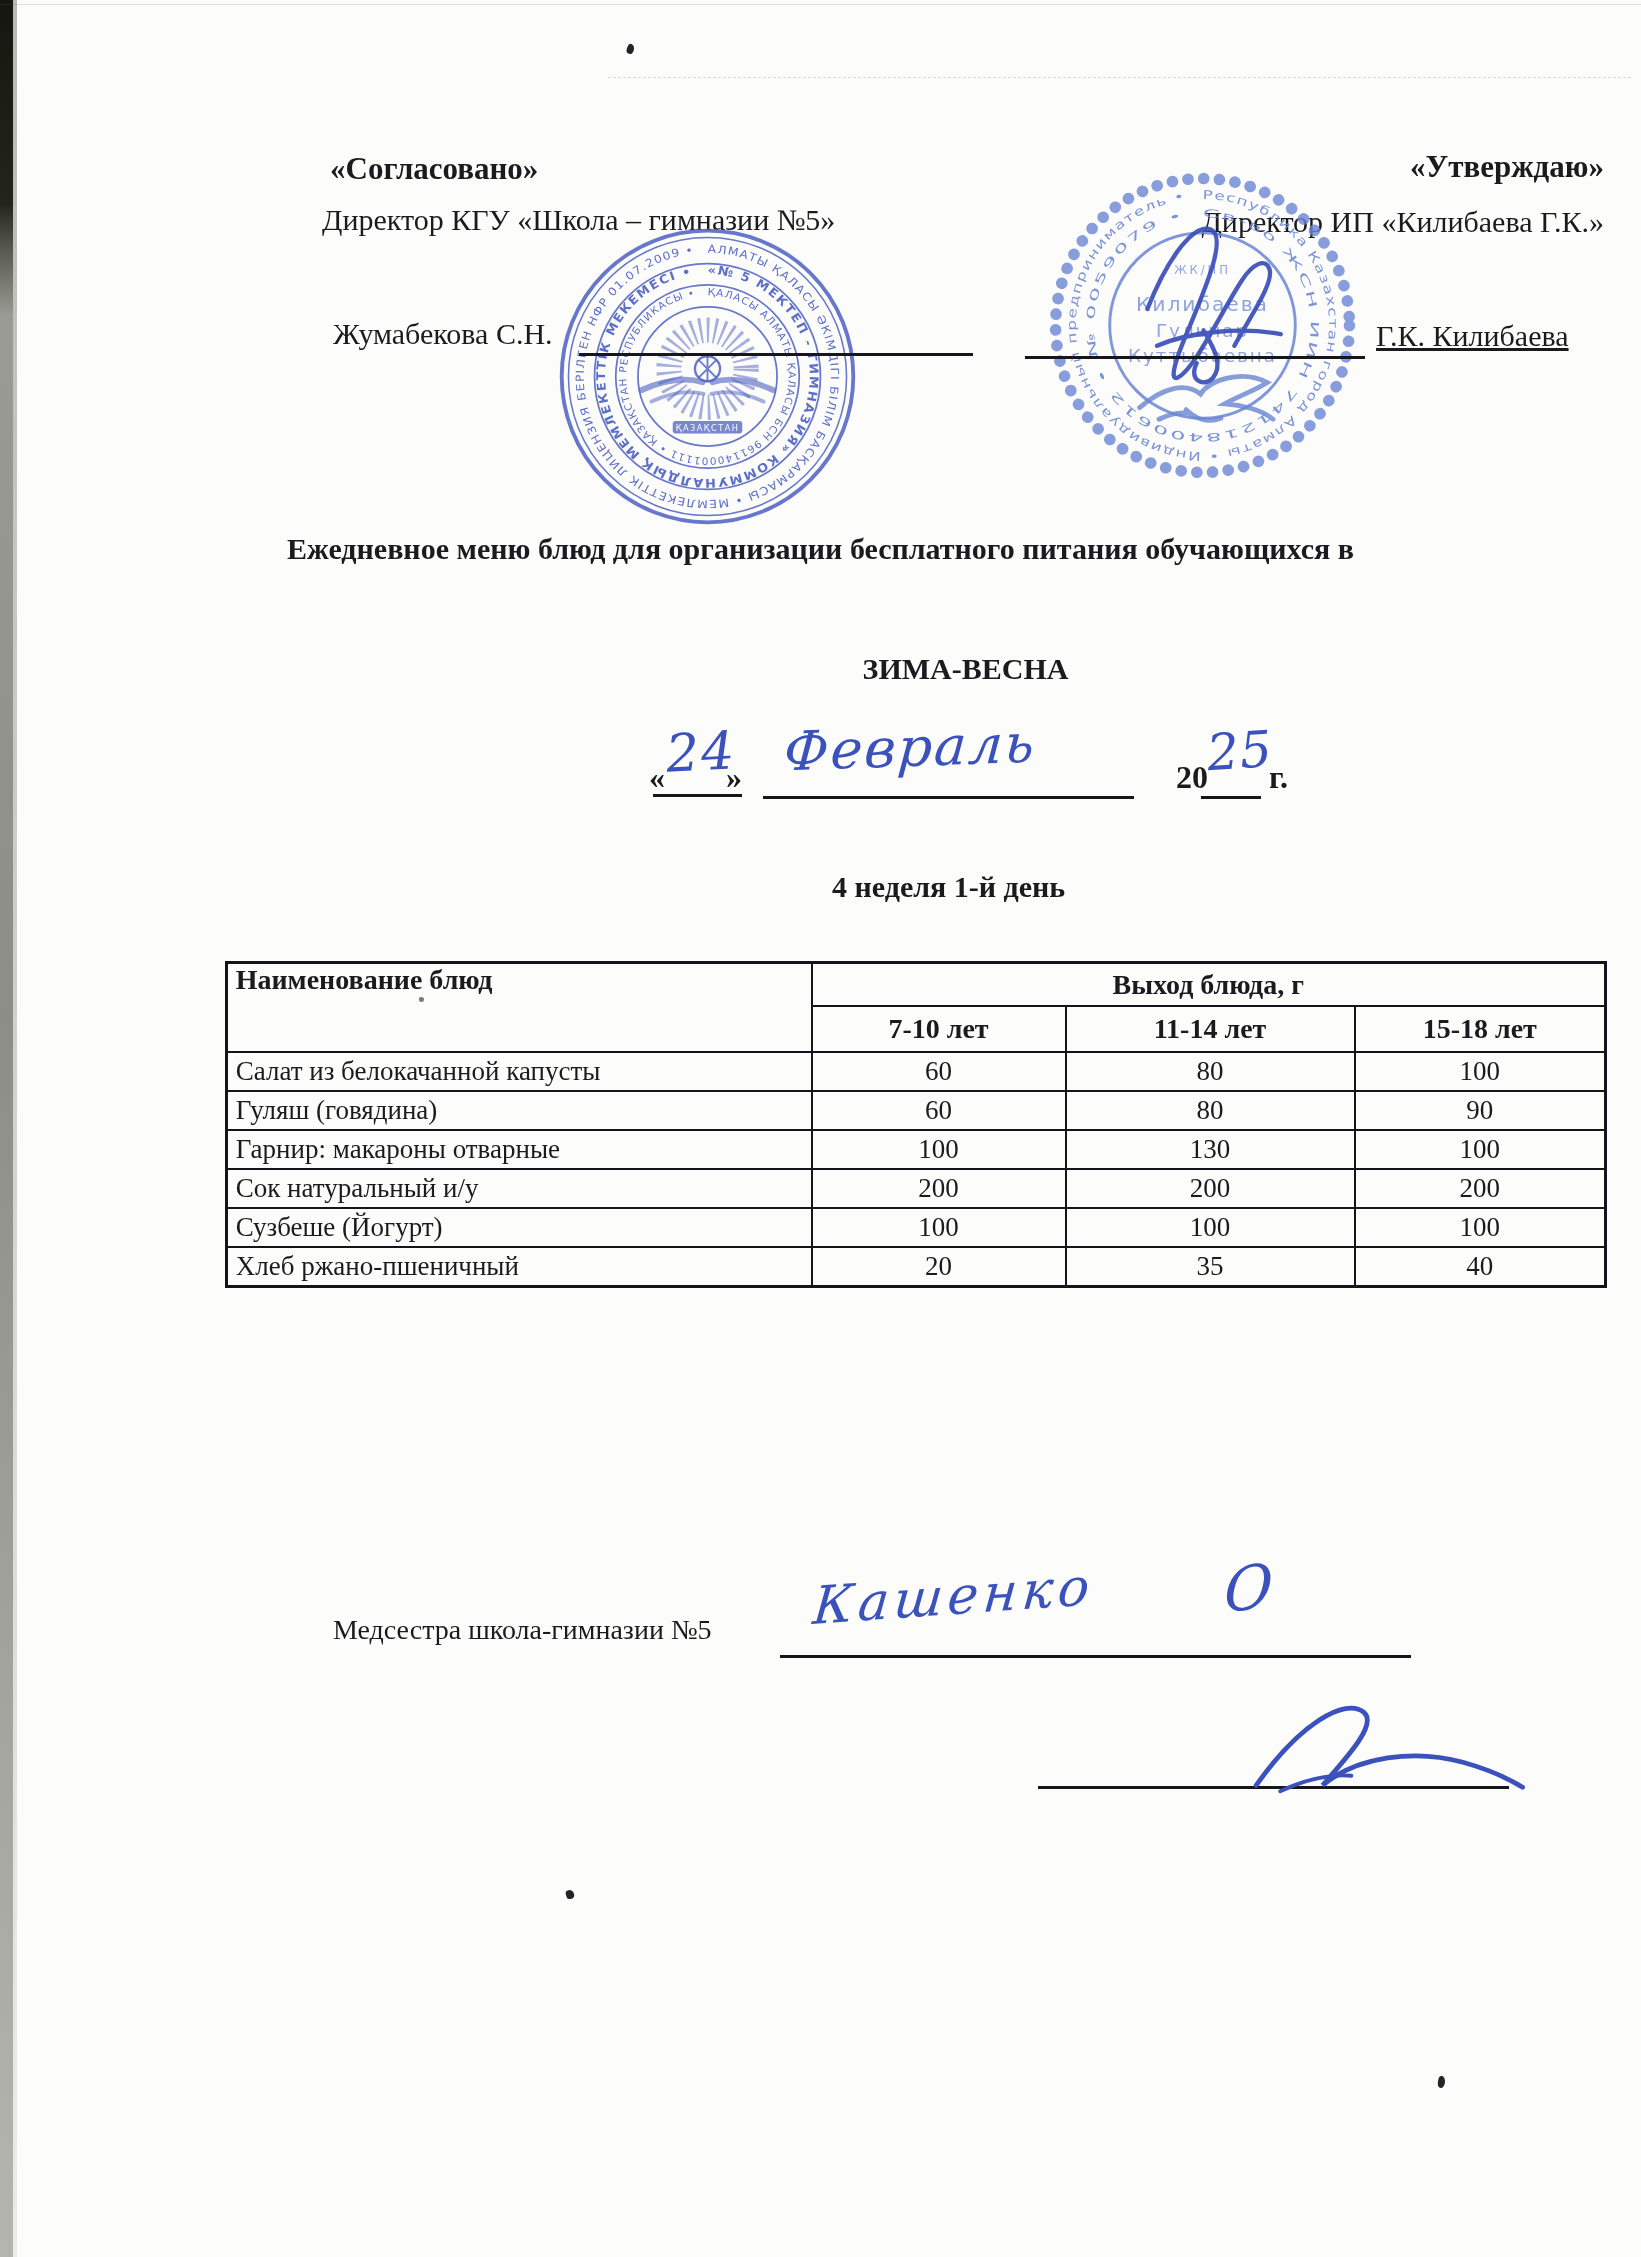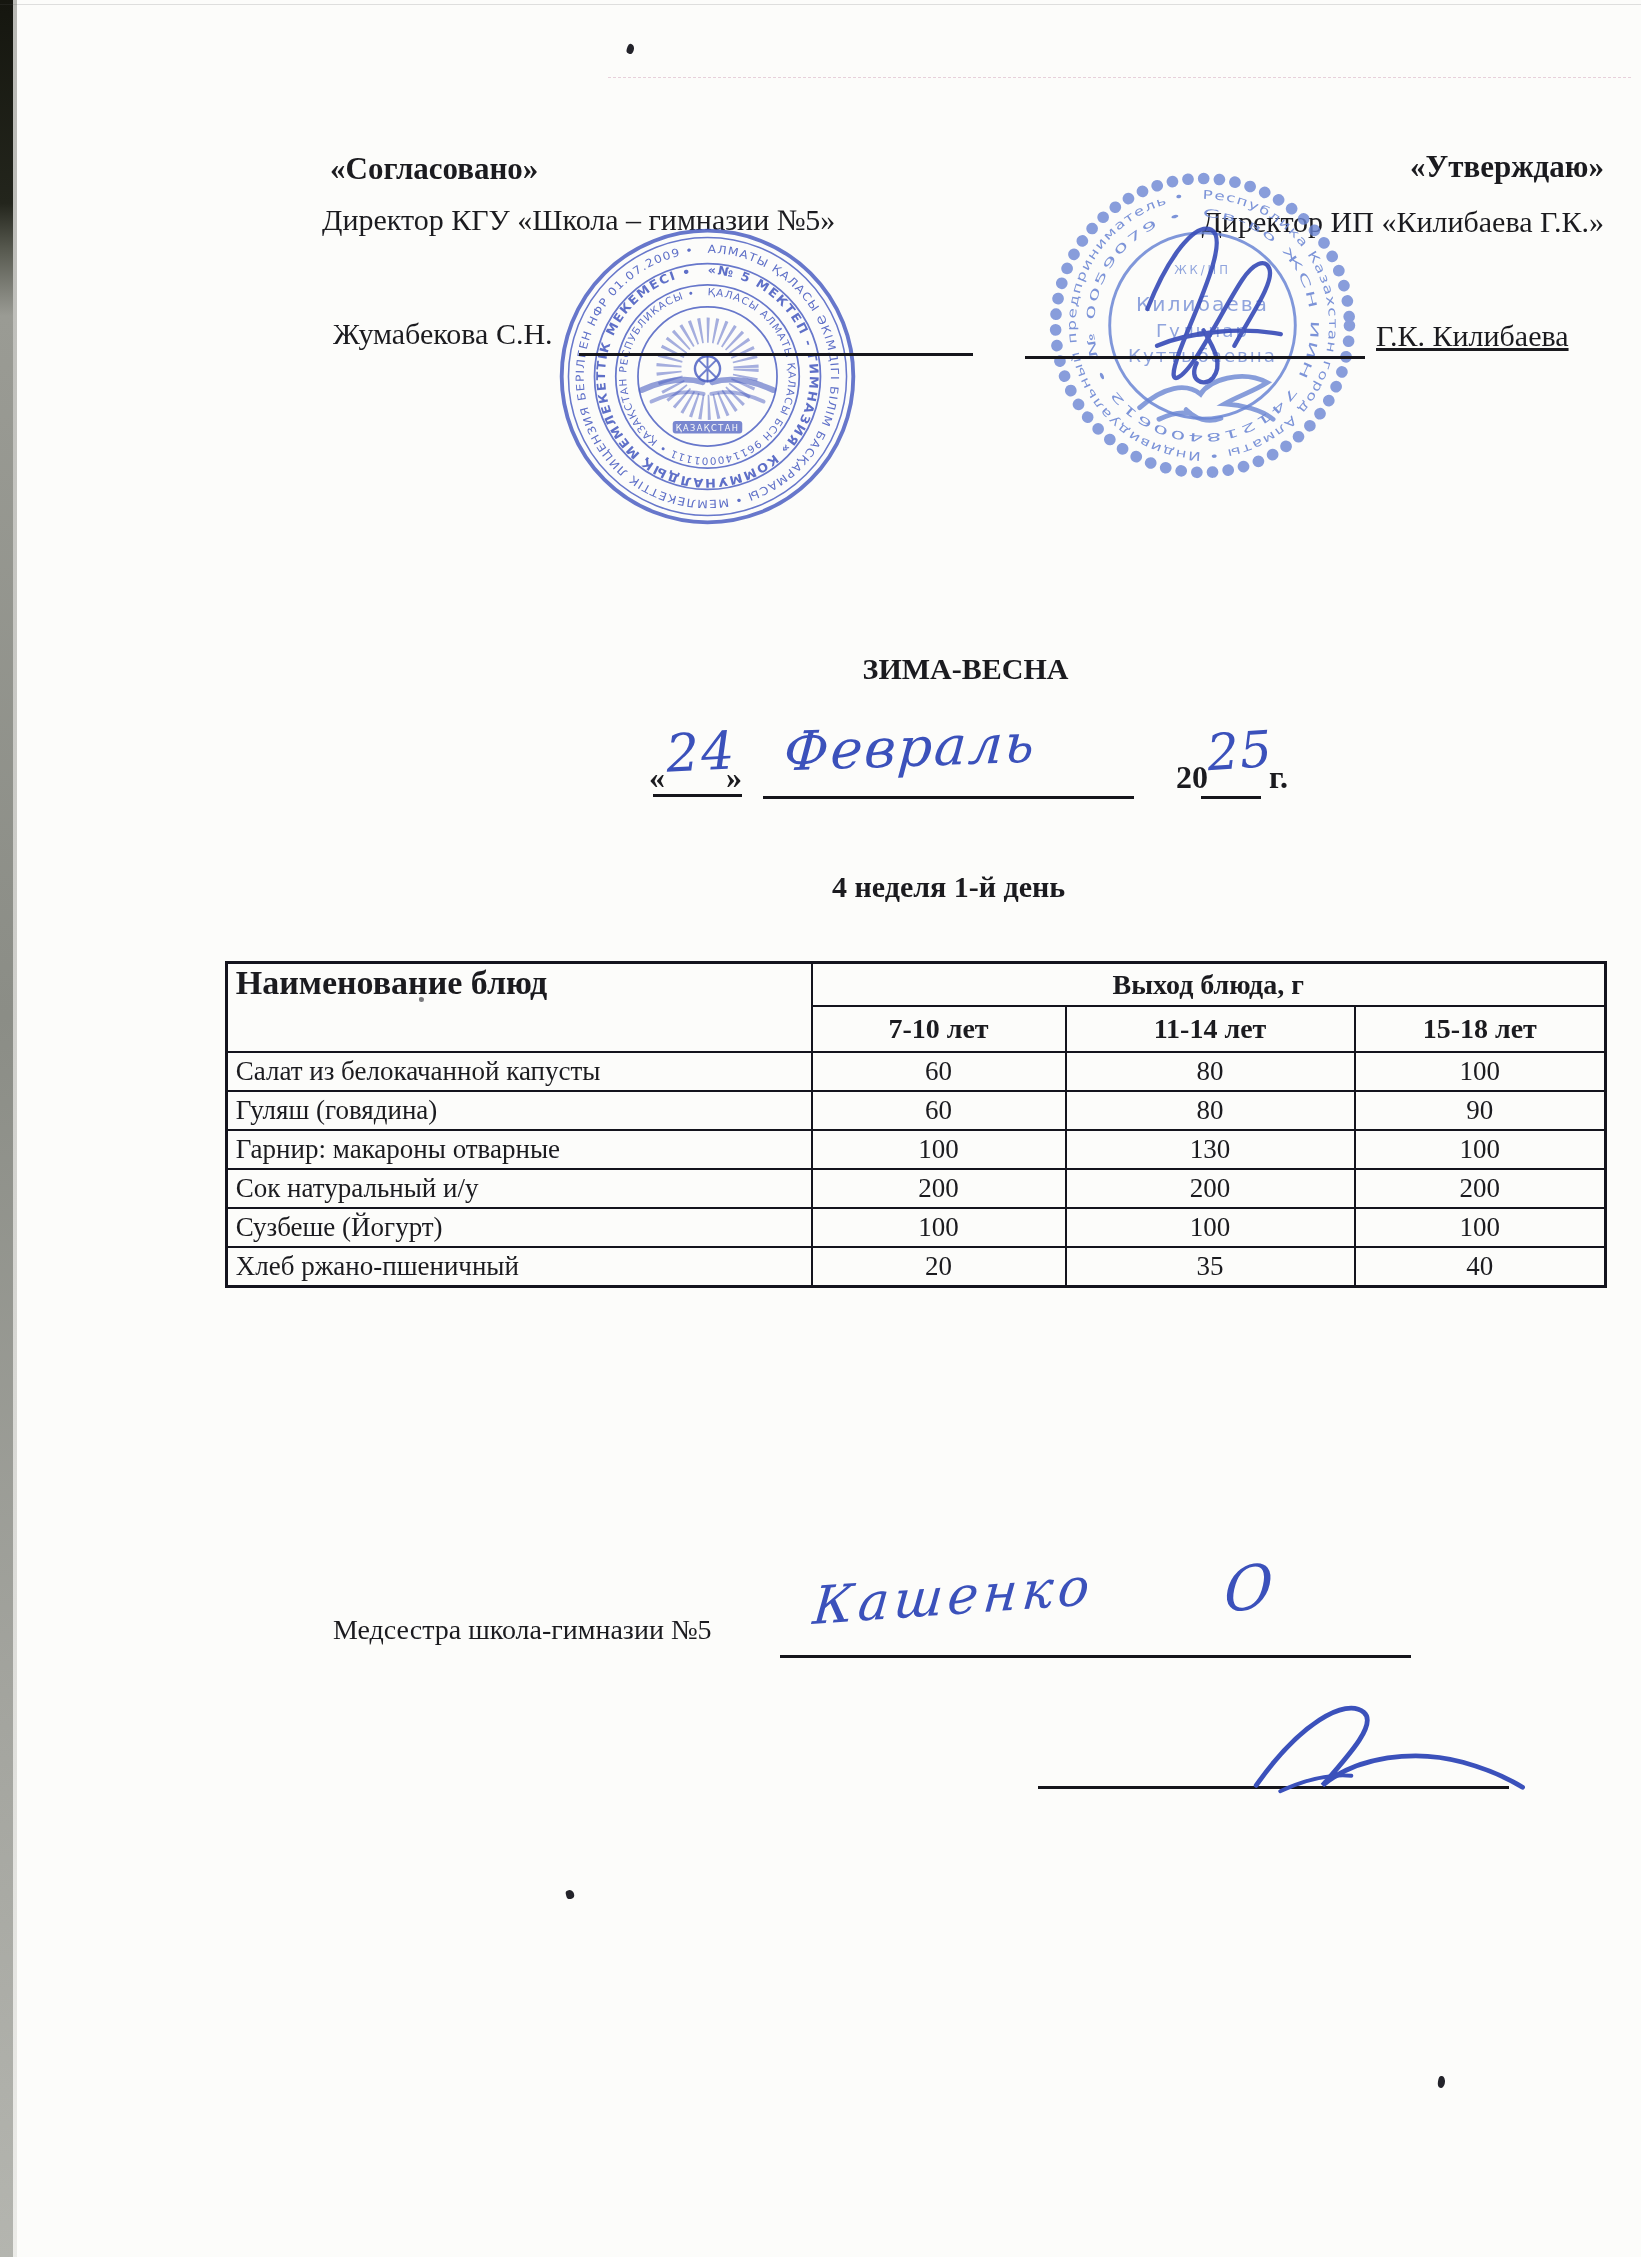--- a/index.html
+++ b/index.html
@@ -26,21 +26,21 @@
   .hw-day{font-size:52px;letter-spacing:1.9px;transform:rotate(-3deg);}
   .hw-month{font-size:54px;letter-spacing:1.9px;transform:rotate(-2deg) skewX(-6deg);}
   .hw-year{font-size:50px;letter-spacing:1px;transform:rotate(-4deg);}
   .hw-nurse{font-size:52px;letter-spacing:4.8px;transform:rotate(-4deg) skewX(-9deg);}
   .hw-flourish{font-size:60px;transform:rotate(-8deg) skewX(-10deg);}
   
   table.menu{position:absolute;left:225px;top:961px;width:1379px;border-collapse:collapse;z-index:2;
     font-size:27px;table-layout:fixed;}
   table.menu th,table.menu td{border:2.5px solid #14141d;padding:0 7.7px;}
   table.menu{border:3.9px solid #14141d;}
-  th.dishhead{text-align:left;vertical-align:top;padding-top:3.9px;font-size:34px;}
+  th.dishhead{text-align:left;vertical-align:top;padding-top:3.9px;font-size:28px;}
   th.grouphead{height:41px;font-size:28px;}
   th.agehead{height:44px;font-size:28px;}
   td.dish{height:37px;text-align:left;margin-left:16px;}
   td.val{text-align:center;}
   
   .stamp{position:absolute;z-index:3;filter:blur(0.3px);}
   .sigline{z-index:6;}
   .sig-svg{position:absolute;z-index:7;}
 </style>
 </head>
@@ -116,20 +116,21 @@
       <path d="M148,252 C158,262 171,266 184,261"></path>
       <path d="M120,262 C132,256 142,254 152,256"></path>
     </g>
     <g stroke="#3a4eb8" stroke-width="4.5" stroke-linecap="round" fill="none" opacity="0.92">
       <path d="M108,148 C130,92 158,58 174,66 C190,74 170,122 150,170 C138,198 130,222 139,219 C156,212 186,148 206,118 C217,101 230,95 234,106 C240,120 214,156 198,186"></path>
       <path d="M118,186 C150,172 204,166 246,174"></path>
       <path d="M166,170 C178,190 186,206 176,219 C166,230 150,221 159,204"></path>
     </g>
   </svg>
 
+  <div class="abs title-line" style="top:532px;">Ежедневное меню блюд для организации бесплатного питания обучающихся в</div>
   <div class="abs title-line" style="top:652px;text-indent:290px;">ЗИМА-ВЕСНА</div>
 
   <div class="abs printed-date" style="left:649px;top:759px;">«</div>
   <div class="abs hw hw-day" style="left:666px;top:722px;">24</div>
   <div class="abs printed-date" style="left:726px;top:759px;">»</div>
   <div class="uline" style="left:653px;top:794px;width:89px;"></div>
   <div class="abs hw hw-month" style="left:784px;top:716px;">Февраль</div>
   <div class="uline" style="left:763px;top:796px;width:371px;"></div>
   <div class="abs printed-date" style="left:1176px;top:759px;">20</div>
   <div class="abs hw hw-year" style="left:1207px;top:722px;">25</div>

